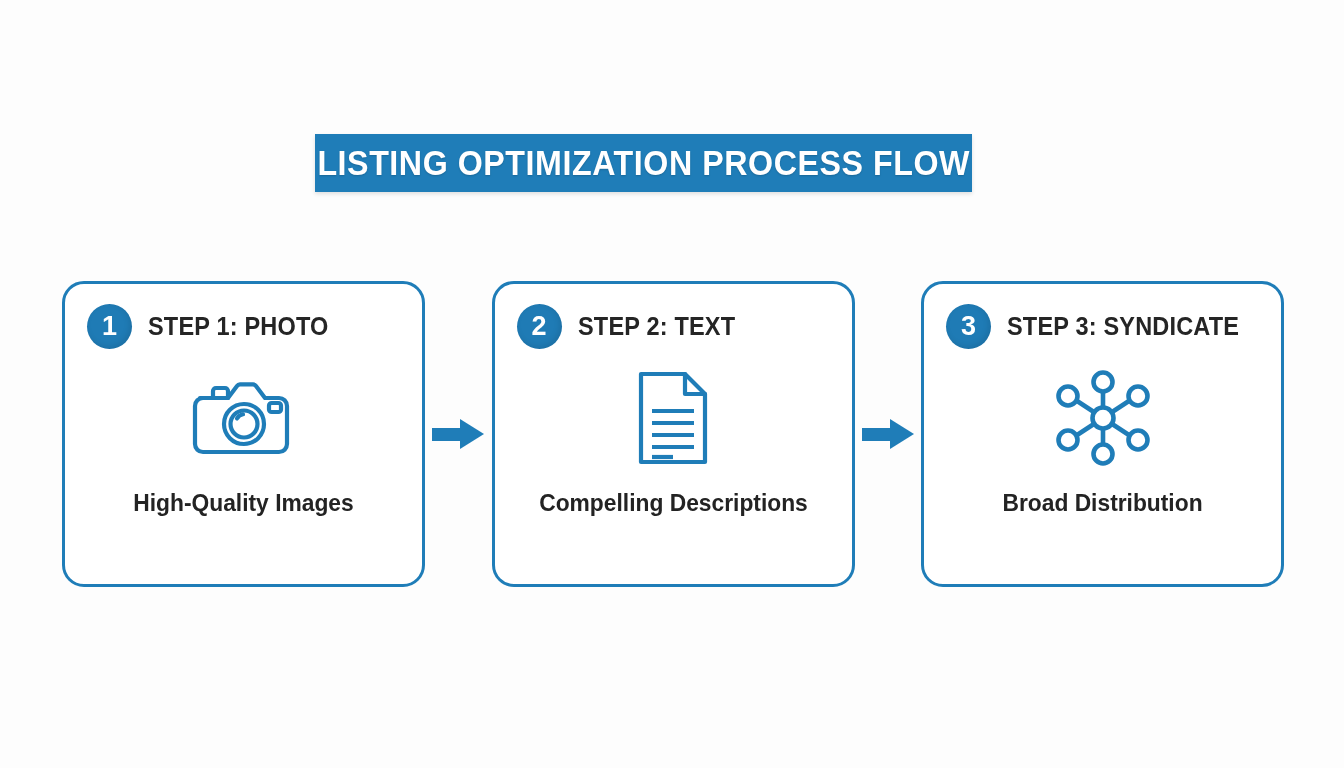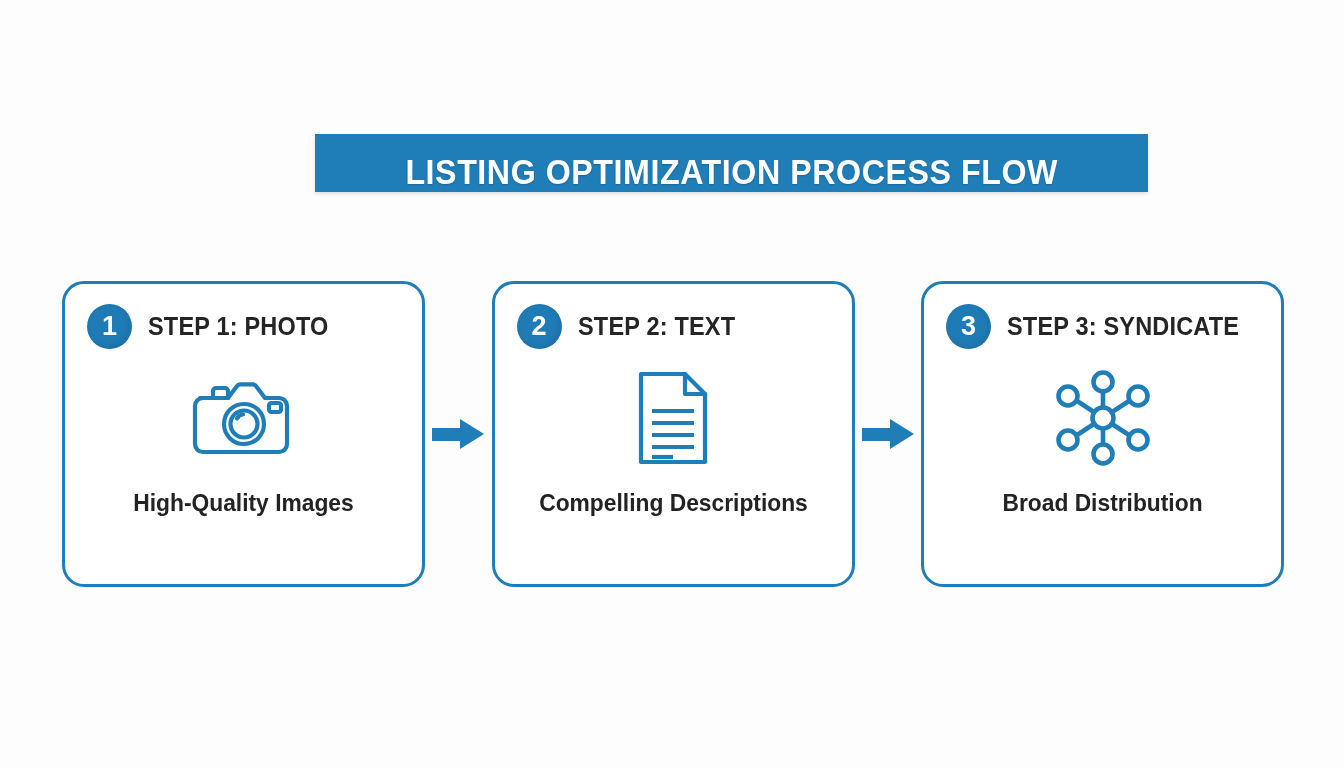--- a/index.html
+++ b/index.html
@@ -13,25 +13,25 @@
     font-family: "Liberation Sans", sans-serif;
     overflow: hidden;
     position: relative;
   }
 
   
   .title-banner {
     position: absolute;
     left: 315px;
     top: 134px;
-    width: 833px;
+    width: 657px;
     height: 58px;
     background: #1f7db8;
     display: flex;
-    align-items: flex-end;
+    align-items: center;
     justify-content: center;
     box-shadow: 0 2px 4px rgba(0,0,0,0.12);
   }
   .title-text {
     color: #ffffff;
     font-family: "Liberation Sans Narrow", "Liberation Sans", sans-serif;
     font-weight: bold;
     font-size: 35px;
     letter-spacing: 0.6px;
     transform: scaleX(0.92);

